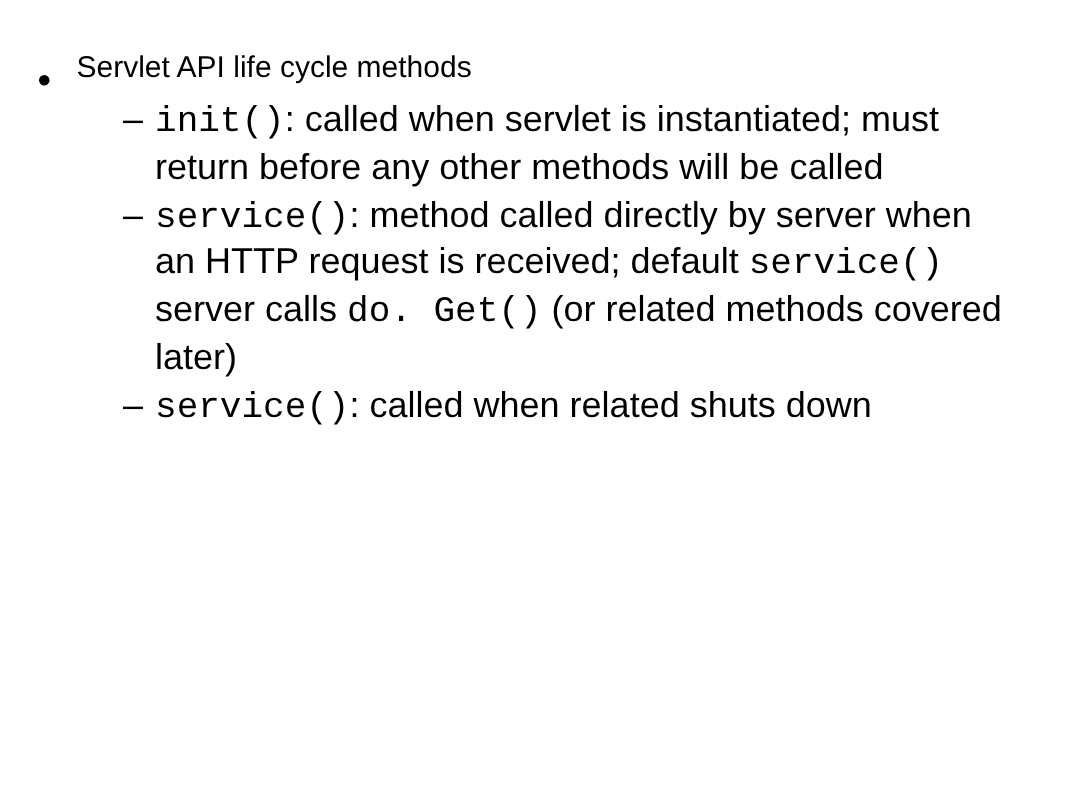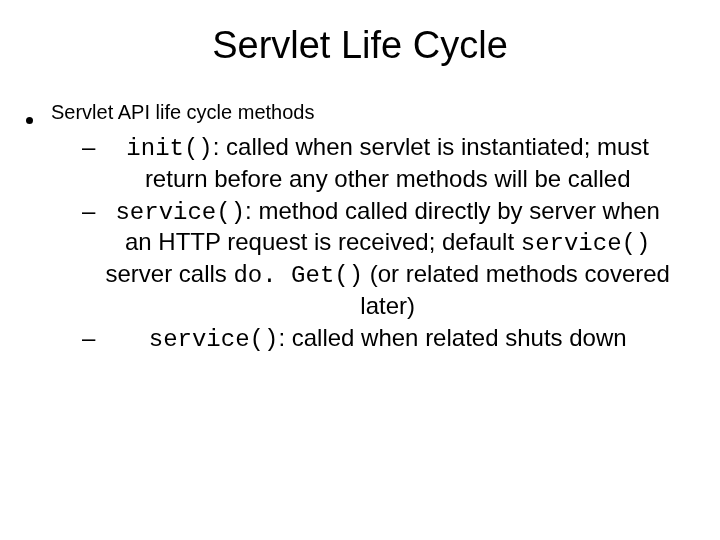--- a/index.html
+++ b/index.html
@@ -54,33 +54,31 @@
     display: flex;
     align-items: flex-start;
     margin-bottom: 2px;
   }
   .bullet-2 .dash {
     margin-right: 8px;
     flex-shrink: 0;
   }
   .bullet-2 .content {
     flex: 1;
-    text-align: center;
   }
   code.inline {
     font-family: "Courier New", Courier, monospace;
     font-size: 24px;
   }
 </style>
 </head>
 <body>
 
 <div class="slide">
 
-  <div class="title">Servlet Life Cycle</div>
 
   <div class="body">
 
     <div class="bullet-1">
       <span class="dot"></span>
       <span>Servlet API life cycle methods</span>
     </div>
 
     <div class="sublist">
 

